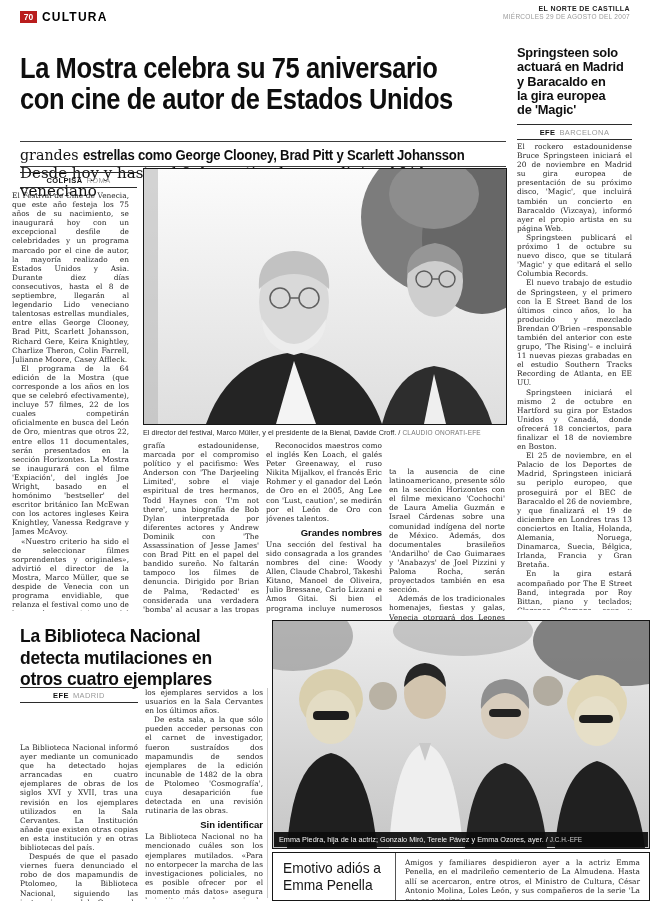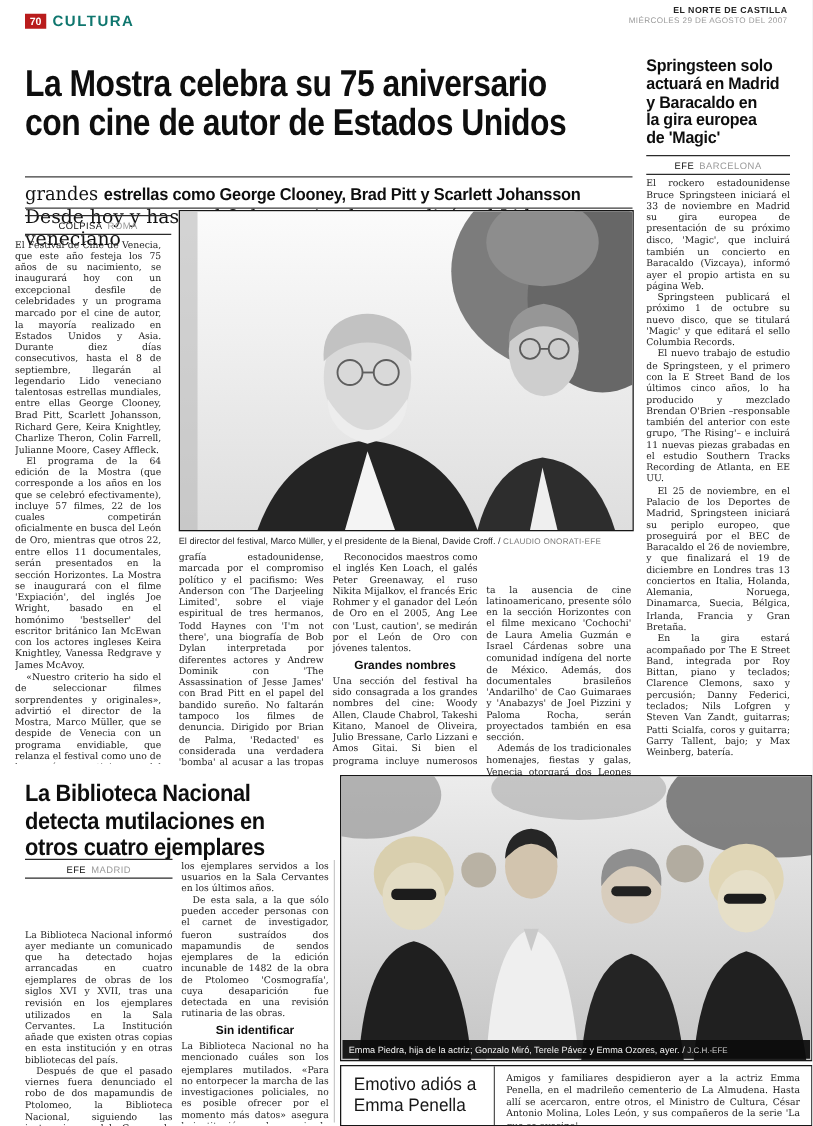--- a/index.html
+++ b/index.html
@@ -2,45 +2,45 @@
 <html><head>
 <meta charset="utf-8">
 <style>
   html,body{margin:0;padding:0;background:#e9e9e9;}
   .page{position:relative;width:650px;height:901px;background:#fff;overflow:hidden;
         font-family:"DejaVu Serif",serif;color:#1c1c1c;}
   .abs{position:absolute;}
   
   .pagenum{display:inline-block;background:#b91c1c;color:#fff;font:bold 8.5px/12px "Liberation Sans",sans-serif;
            width:17px;text-align:center;height:12px;vertical-align:middle;}
-  .section{font:600 12px "Liberation Sans",sans-serif;letter-spacing:1.2px;color:#0f766e;margin-left:5px;vertical-align:middle;}
+  .section{font:600 12px "Liberation Sans",sans-serif;letter-spacing:1.2px;color:#000000;margin-left:5px;vertical-align:middle;}
   .paper{font:bold 7px "Liberation Sans",sans-serif;color:#222;text-align:right;letter-spacing:.4px;}
   .dateline{font:6.5px "Liberation Sans",sans-serif;color:#9a9a9a;text-align:right;letter-spacing:.3px;margin-top:1px;}
   
   .hl-wrap{transform-origin:0 0;}
   .hl-line{white-space:nowrap;font-family:"Liberation Sans",sans-serif;font-weight:700;color:#0e0e0e;letter-spacing:-.5px;}
   .hl-main .hl-line{font-size:30px;line-height:31px;}
   .hl-bib .hl-line{font-size:19px;line-height:21.5px;letter-spacing:-.3px;}
   .hl-spr .hl-line{font-size:13.5px;line-height:14.3px;letter-spacing:-.2px;}
   
   .stand1{font:15px/18px "DejaVu Serif",serif;color:#111;margin-top:44px;}
   .stand2-lead{font:15px/18px "DejaVu Serif",serif;color:#111;}
   .stand2-bold{font:bold 13.8px/18px "Liberation Sans",sans-serif;color:#0e0e0e;letter-spacing:-.2px;}
   .rule{position:absolute;background:#3c3c3c;height:1px;}
   .vrule{position:absolute;background:#c9c9c9;width:1px;}
   
   .byline{border-top:1px solid #2b2b2b;border-bottom:1px solid #2b2b2b;text-align:center;padding:3px 0 2px;
           font-family:"Liberation Sans",sans-serif;font-size:7.5px;letter-spacing:.4px;}
-  .byline .ag{font-weight:normal;color:#111;}
+  .byline .ag{font-weight:bold;color:#111;}
   .byline .pl{color:#999;margin-left:4px;}
   
   .col{font:7.4px/9.1px "DejaVu Serif",serif;text-align:justify;color:#1d1d1d;overflow:hidden;}
   .col p{margin:0;}
   .col p.ind{text-indent:9px;}
-  .subhead{font:bold 9.5px "Liberation Sans",sans-serif;color:#0e0e0e;margin:4px 0 2px;text-align:center;}
+  .subhead{font:bold 9.5px "Liberation Sans",sans-serif;color:#0e0e0e;margin:4px 0 2px;text-align:right;}
   
   .caption{font:7.3px/9px "Liberation Sans",sans-serif;color:#2a2a2a;}
   .caption .credit{color:#777;font-size:6.5px;letter-spacing:.2px;}
   .photo{border:1px solid #161616;overflow:hidden;background:#ddd;}
   .photo svg{display:block;}
   .strip{position:absolute;left:1px;right:1px;bottom:1px;height:15px;background:rgba(12,12,12,.93);
          color:#f2f2f2;font:7.3px/15px "Liberation Sans",sans-serif;padding:0 5px;white-space:nowrap;overflow:hidden;}
   .strip .credit{color:#cfcfcf;font-size:6.4px;}
   
   .embox{border:1px solid #161616;display:flex;}
@@ -149,23 +149,24 @@
       <div class="hl-line">actuará en Madrid</div>
       <div class="hl-line">y Baracaldo en</div>
       <div class="hl-line">la gira europea</div>
       <div class="hl-line">de 'Magic'</div>
     </div>
   </div>
   <div class="abs byline" style="left:517px;top:124px;width:115px;">
     <span class="ag">EFE</span><span class="pl">BARCELONA</span>
   </div>
   <div class="abs col" style="left:517px;top:142px;width:115px;height:468px;">
-    <p>El rockero estadounidense Bruce Springsteen iniciará el 33 de noviembre en Madrid su gira europea de presentación de su próximo disco, 'Magic', que incluirá también un concierto en Baracaldo (Vizcaya), informó ayer el propio artista en su página Web.</p>
+    <p>El rockero estadounidense Bruce Springsteen iniciará el 20 de noviembre en Madrid su gira europea de presentación de su próximo disco, 'Magic', que incluirá también un concierto en Baracaldo (Vizcaya), informó ayer el propio artista en su página Web.</p>
     <p class="ind">Springsteen publicará el próximo 1 de octubre su nuevo disco, que se titulará 'Magic' y que editará el sello Columbia Records.</p>
     <p class="ind">El nuevo trabajo de estudio de Springsteen, y el primero con la E Street Band de los últimos cinco años, lo ha producido y mezclado Brendan O'Brien –responsable también del anterior con este grupo, 'The Rising'– e incluirá 11 nuevas piezas grabadas en el estudio Southern Tracks Recording de Atlanta, en EE UU.</p>
+    <p class="ind">Springsteen iniciará el mismo 2 de octubre en Hartford su gira por Estados Unidos y Canadá, donde ofrecerá 18 conciertos, para finalizar el 18 de noviembre en Boston.</p>
     <p class="ind">El 25 de noviembre, en el Palacio de los Deportes de Madrid, Springsteen iniciará su periplo europeo, que proseguirá por el BEC de Baracaldo el 26 de noviembre, y que finalizará el 19 de diciembre en Londres tras 13 conciertos en Italia, Holanda, Alemania, Noruega, Dinamarca, Suecia, Bélgica, Irlanda, Francia y Gran Bretaña.</p>
     <p class="ind">En la gira estará acompañado por The E Street Band, integrada por Roy Bittan, piano y teclados; Clarence Clemons, saxo y percusión; Danny Federici, teclados; Nils Lofgren y Steven Van Zandt, guitarras; Patti Scialfa, coros y guitarra; Garry Tallent, bajo; y Max Weinberg, batería.</p>
   </div>
 
   <div class="abs hl-bib" style="left:20px;top:625px;width:272px;">
     <div class="hl-wrap" style="transform:scaleX(.92);width:272px;">
       <div class="hl-line">La Biblioteca Nacional</div>
       <div class="hl-line">detecta mutilaciones en</div>
       <div class="hl-line">otros cuatro ejemplares</div>
     </div>

